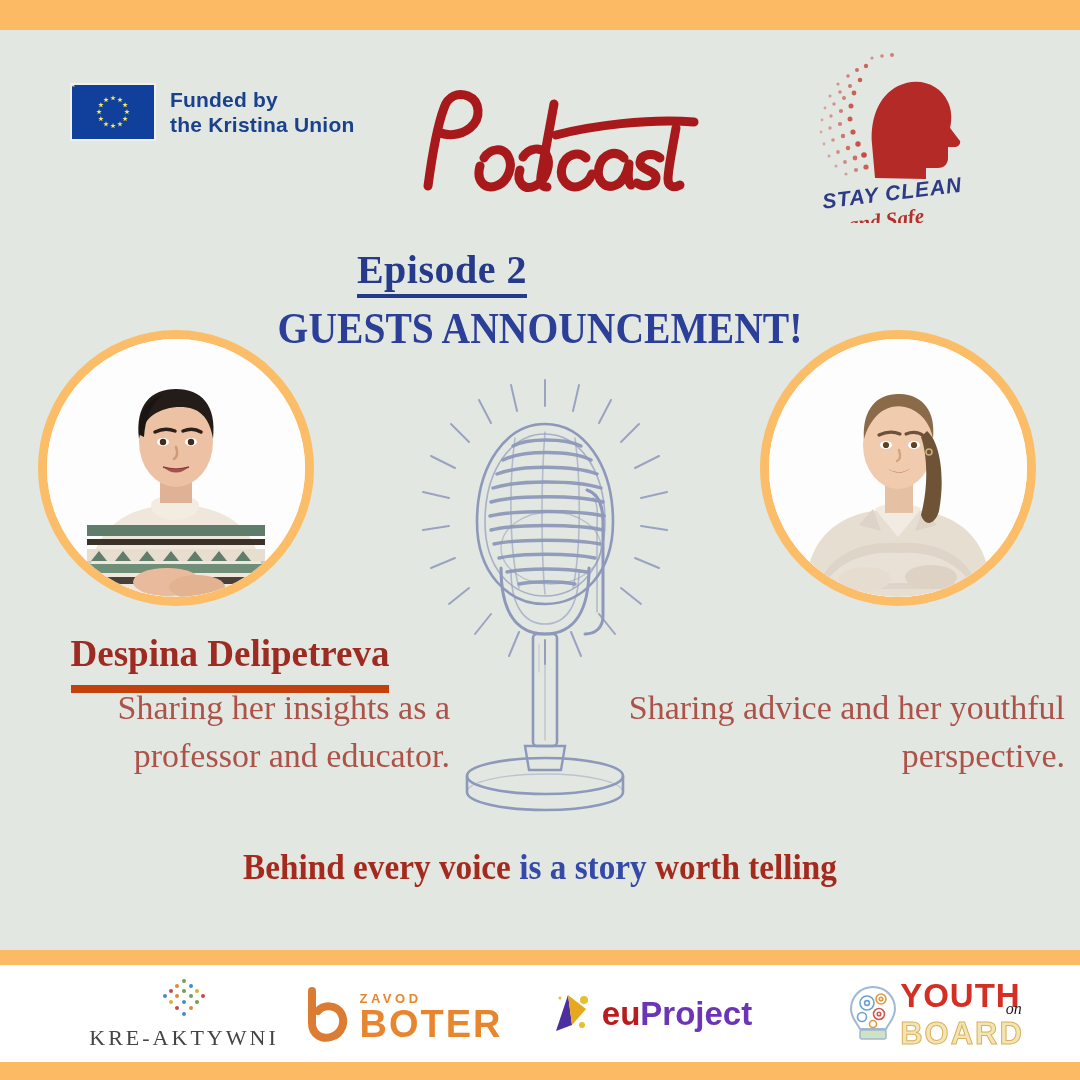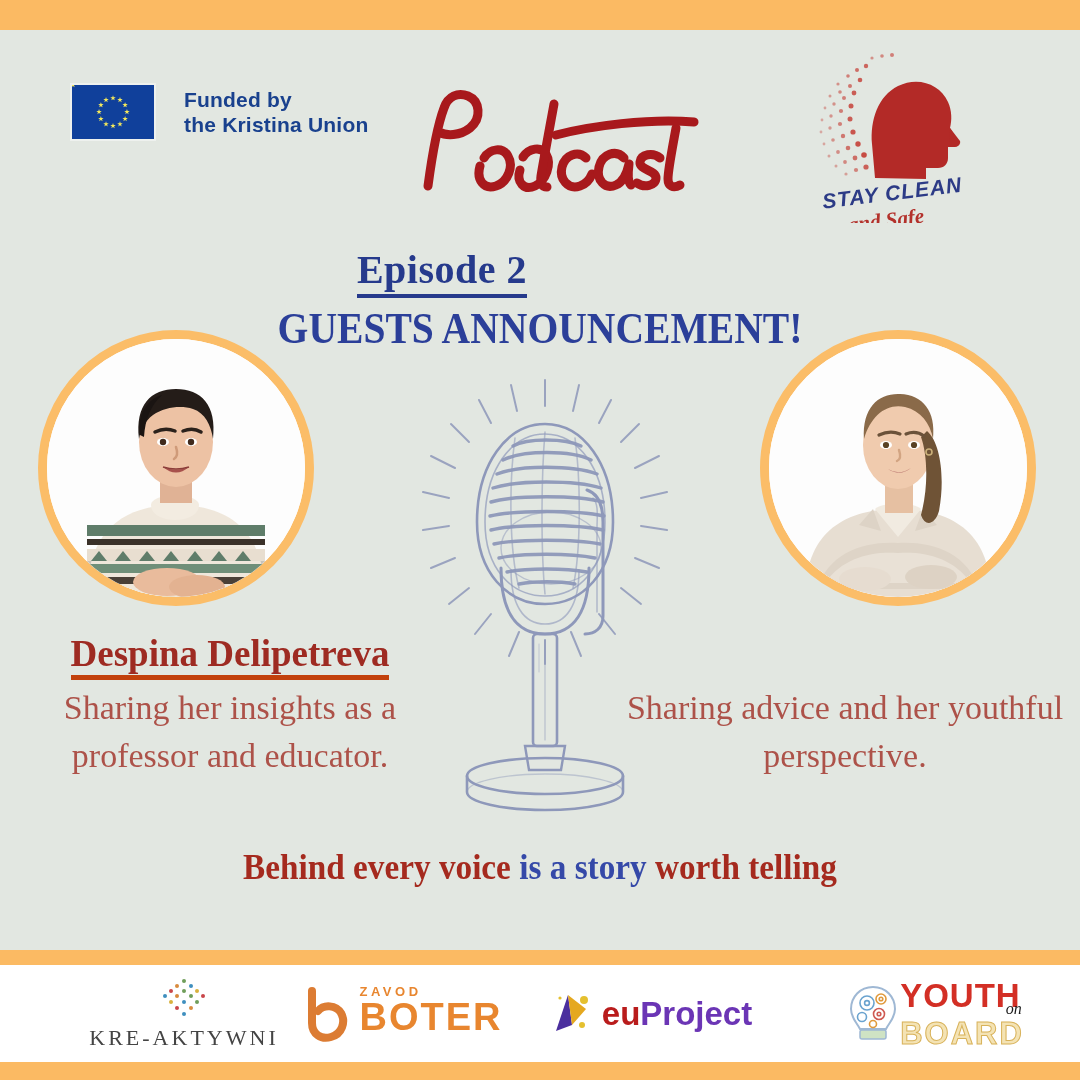--- a/index.html
+++ b/index.html
@@ -11,21 +11,21 @@
   }
   .poster{position:relative;width:1080px;height:1080px;background:#e2e7e1;overflow:hidden;}
 
   
   .bar-top{position:absolute;left:0;top:0;width:1080px;height:30px;background:#fbba63;}
   .bar-mid{position:absolute;left:0;top:950px;width:1080px;height:15px;background:#fbba63;}
   .bar-bottom{position:absolute;left:0;top:1062px;width:1080px;height:18px;background:#fbba63;}
   .footer-strip{position:absolute;left:0;top:965px;width:1080px;height:97px;background:#ffffff;}
 
   
-  .eu-block{position:absolute;left:70px;top:83px;display:flex;align-items:center;gap:28px;}
+  .eu-block{position:absolute;left:70px;top:83px;display:flex;align-items:center;gap:14px;}
   .eu-flag{width:86px;height:58px;background:#1c3münchen;}
   .eu-flag{width:86px;height:58px;background:#10409b;position:relative;border:2px solid #eef1ee;box-sizing:border-box;}
   .eu-text{color:#19418e;font-family:"Liberation Sans",sans-serif;font-weight:bold;font-size:21px;line-height:25px;letter-spacing:.2px;}
 
   
   .podcast-word{position:absolute;left:410px;top:78px;width:300px;height:130px;}
 
   
   .scs-logo{position:absolute;left:800px;top:48px;width:210px;height:175px;}
 
@@ -39,24 +39,24 @@
   
   .photo{position:absolute;width:276px;height:276px;border-radius:50%;
     border:9px solid #fbbd68;background:#ffffff;overflow:hidden;box-sizing:border-box;}
   .photo.left{left:38px;top:330px;}
   .photo.right{left:760px;top:330px;}
   .photo svg{display:block;width:100%;height:100%;}
 
   
   .guest-name{position:absolute;width:470px;text-align:center;
     color:#9e2b22;font-size:37px;font-weight:bold;top:632px;}
-  .guest-name span{border-bottom:5px solid #c2410c;padding-bottom:1px;}
+  .guest-name span{border-bottom:8px solid #c2410c;padding-bottom:11px;}
   .guest-name.left{left:-5px;}
   .guest-name.right{left:610px;}
-  .guest-blurb{position:absolute;width:440px;text-align:center;
+  .guest-blurb{position:absolute;width:440px;text-align:right;
     color:#ad5249;font-size:34px;line-height:48px;top:684px;}
   .guest-blurb.left{left:10px;}
   .guest-blurb.right{left:625px;}
 
   
   .mic{position:absolute;left:415px;top:372px;width:260px;height:450px;}
 
   
   .tagline{position:absolute;left:0;top:848px;width:1080px;text-align:center;
     font-size:35px;font-weight:bold;transform:scaleX(.95);}
@@ -413,21 +413,21 @@
           <circle cx="28" cy="31" r="2" fill="#c9464a"></circle>
             <circle cx="42" cy="31" r="2" fill="#d98b3e"></circle>
           <circle cx="35" cy="37" r="2" fill="#3f8fbf"></circle>
         </g>
       </svg>
       <div class="kre-text">KRE-AKTYWNI</div>
     </div>
   </div>
 
   <div class="flogo f2">
-    <div style="display:flex;align-items:flex-start;gap:4px;">
+    <div style="display:flex;align-items:flex-end;gap:4px;">
       <svg width="58" height="58" viewBox="0 0 58 58">
         <path d="M14,6 L14,38 C14,49 23,55 33,52 C44,49 48,37 43,28 C38,20 26,19 20,26" fill="none" stroke="#dc7c33" stroke-width="8" stroke-linecap="round"></path>
       </svg>
       <div style="line-height:1;">
         <div class="boter-z">ZAVOD</div>
         <div class="boter-b">BOTER</div>
       </div>
     </div>
   </div>
 

